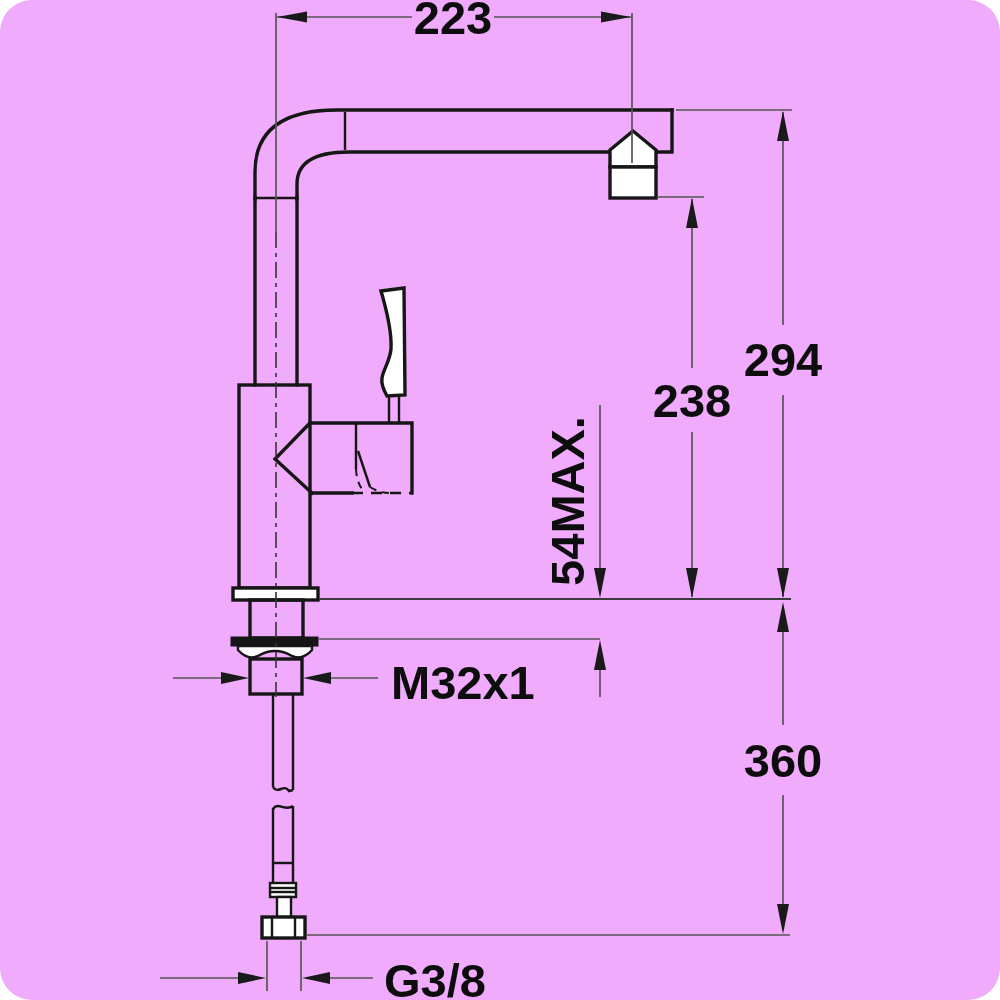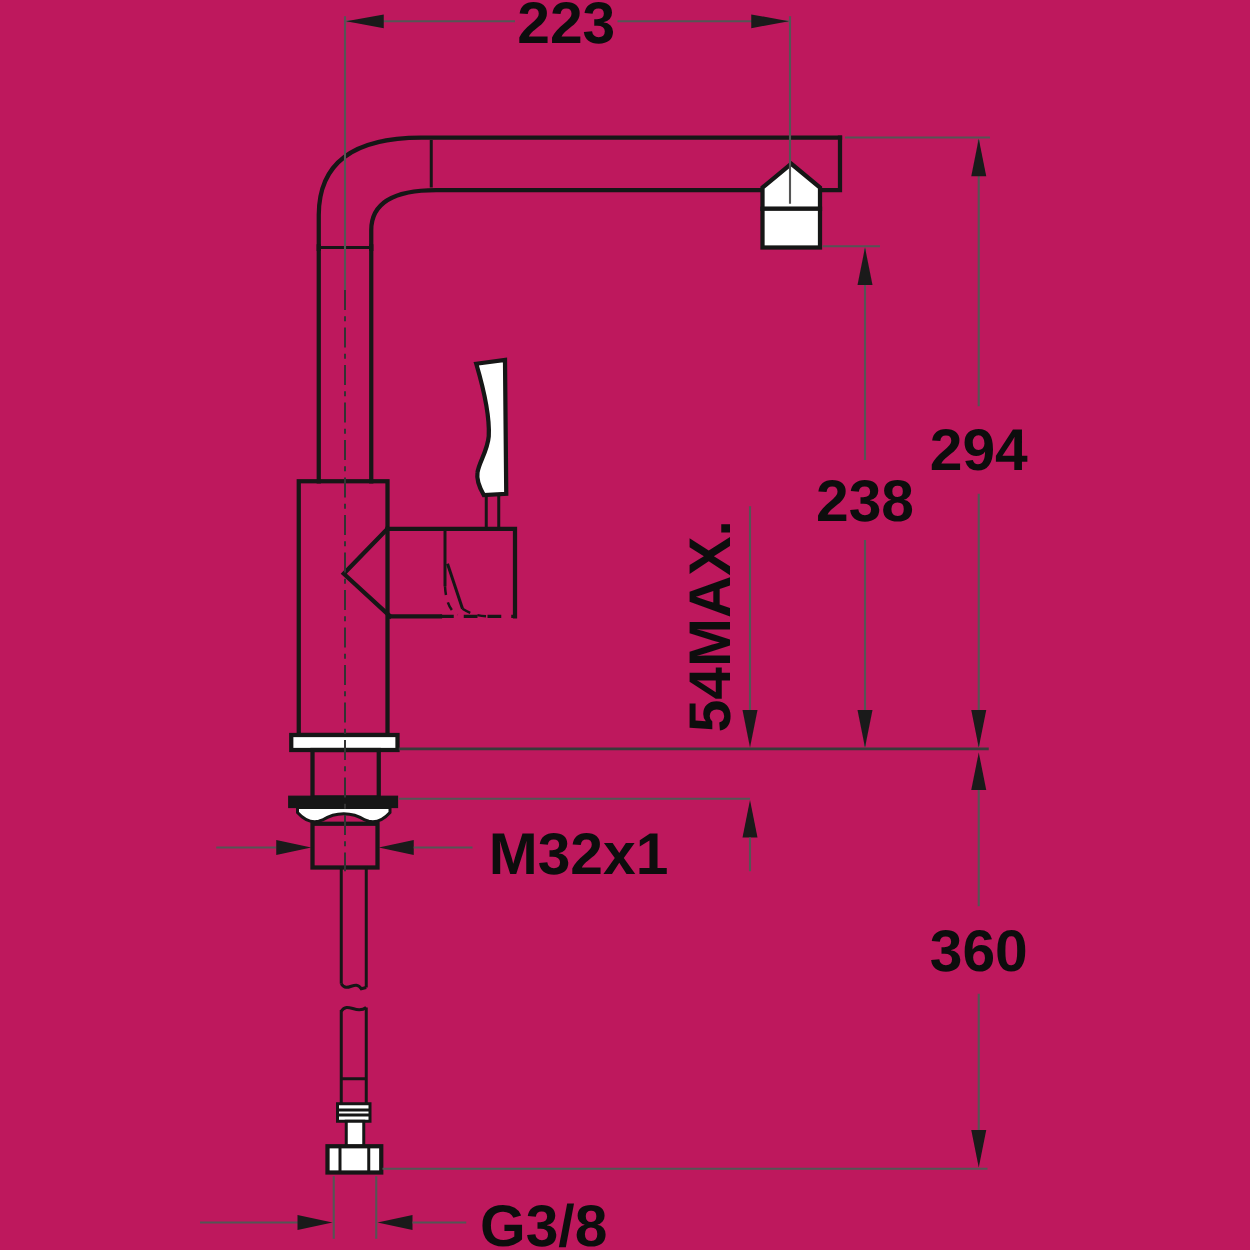--- a/index.html
+++ b/index.html
@@ -1,17 +1,17 @@
 <!DOCTYPE html>
 <html><head>
 <meta charset="utf-8">
 <style>
   html,body{margin:0;padding:0;background:#fff;}
-  .stage{position:relative;width:1000px;height:1000px;background:#be185d;overflow:hidden;
-         font-family:"Liberation Sans","DejaVu Sans",sans-serif;}
+  .stage{position:relative;width:1000px;height:1000px;background:#f0abfc;overflow:hidden;
+         font-family:"Liberation Sans","DejaVu Sans",sans-serif;border-radius:32px;}
   svg{display:block;}
   text{font-family:"Liberation Sans","DejaVu Sans",sans-serif;font-weight:700;fill:#0d0d0d;}
   .dim-label{font-size:47px;letter-spacing:0px;}
   
   .outline{stroke:#161616;stroke-width:3.4;fill:none;stroke-linecap:square;}
   .outline-thin{stroke:#161616;stroke-width:2.4;fill:none;}
   .hidden-line{stroke:#161616;stroke-width:2.6;fill:none;stroke-dasharray:11 8;}
   .hidden-thin{stroke:#161616;stroke-width:2.0;fill:none;stroke-dasharray:7 6;}
   .dimline{stroke:#555555;stroke-width:1.7;fill:none;}
   .refline{stroke:#3a3a3a;stroke-width:2.2;fill:none;}

